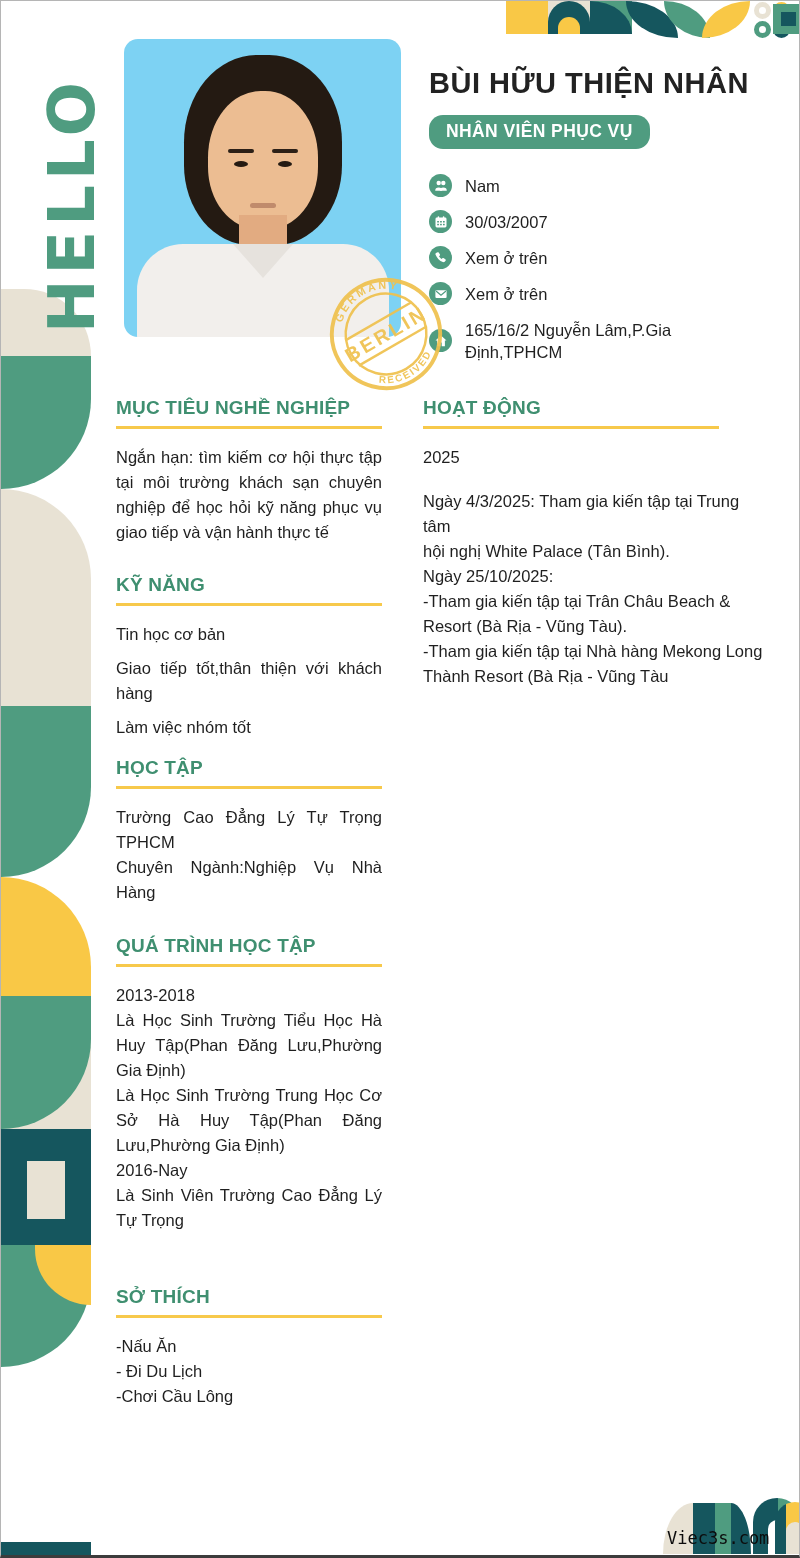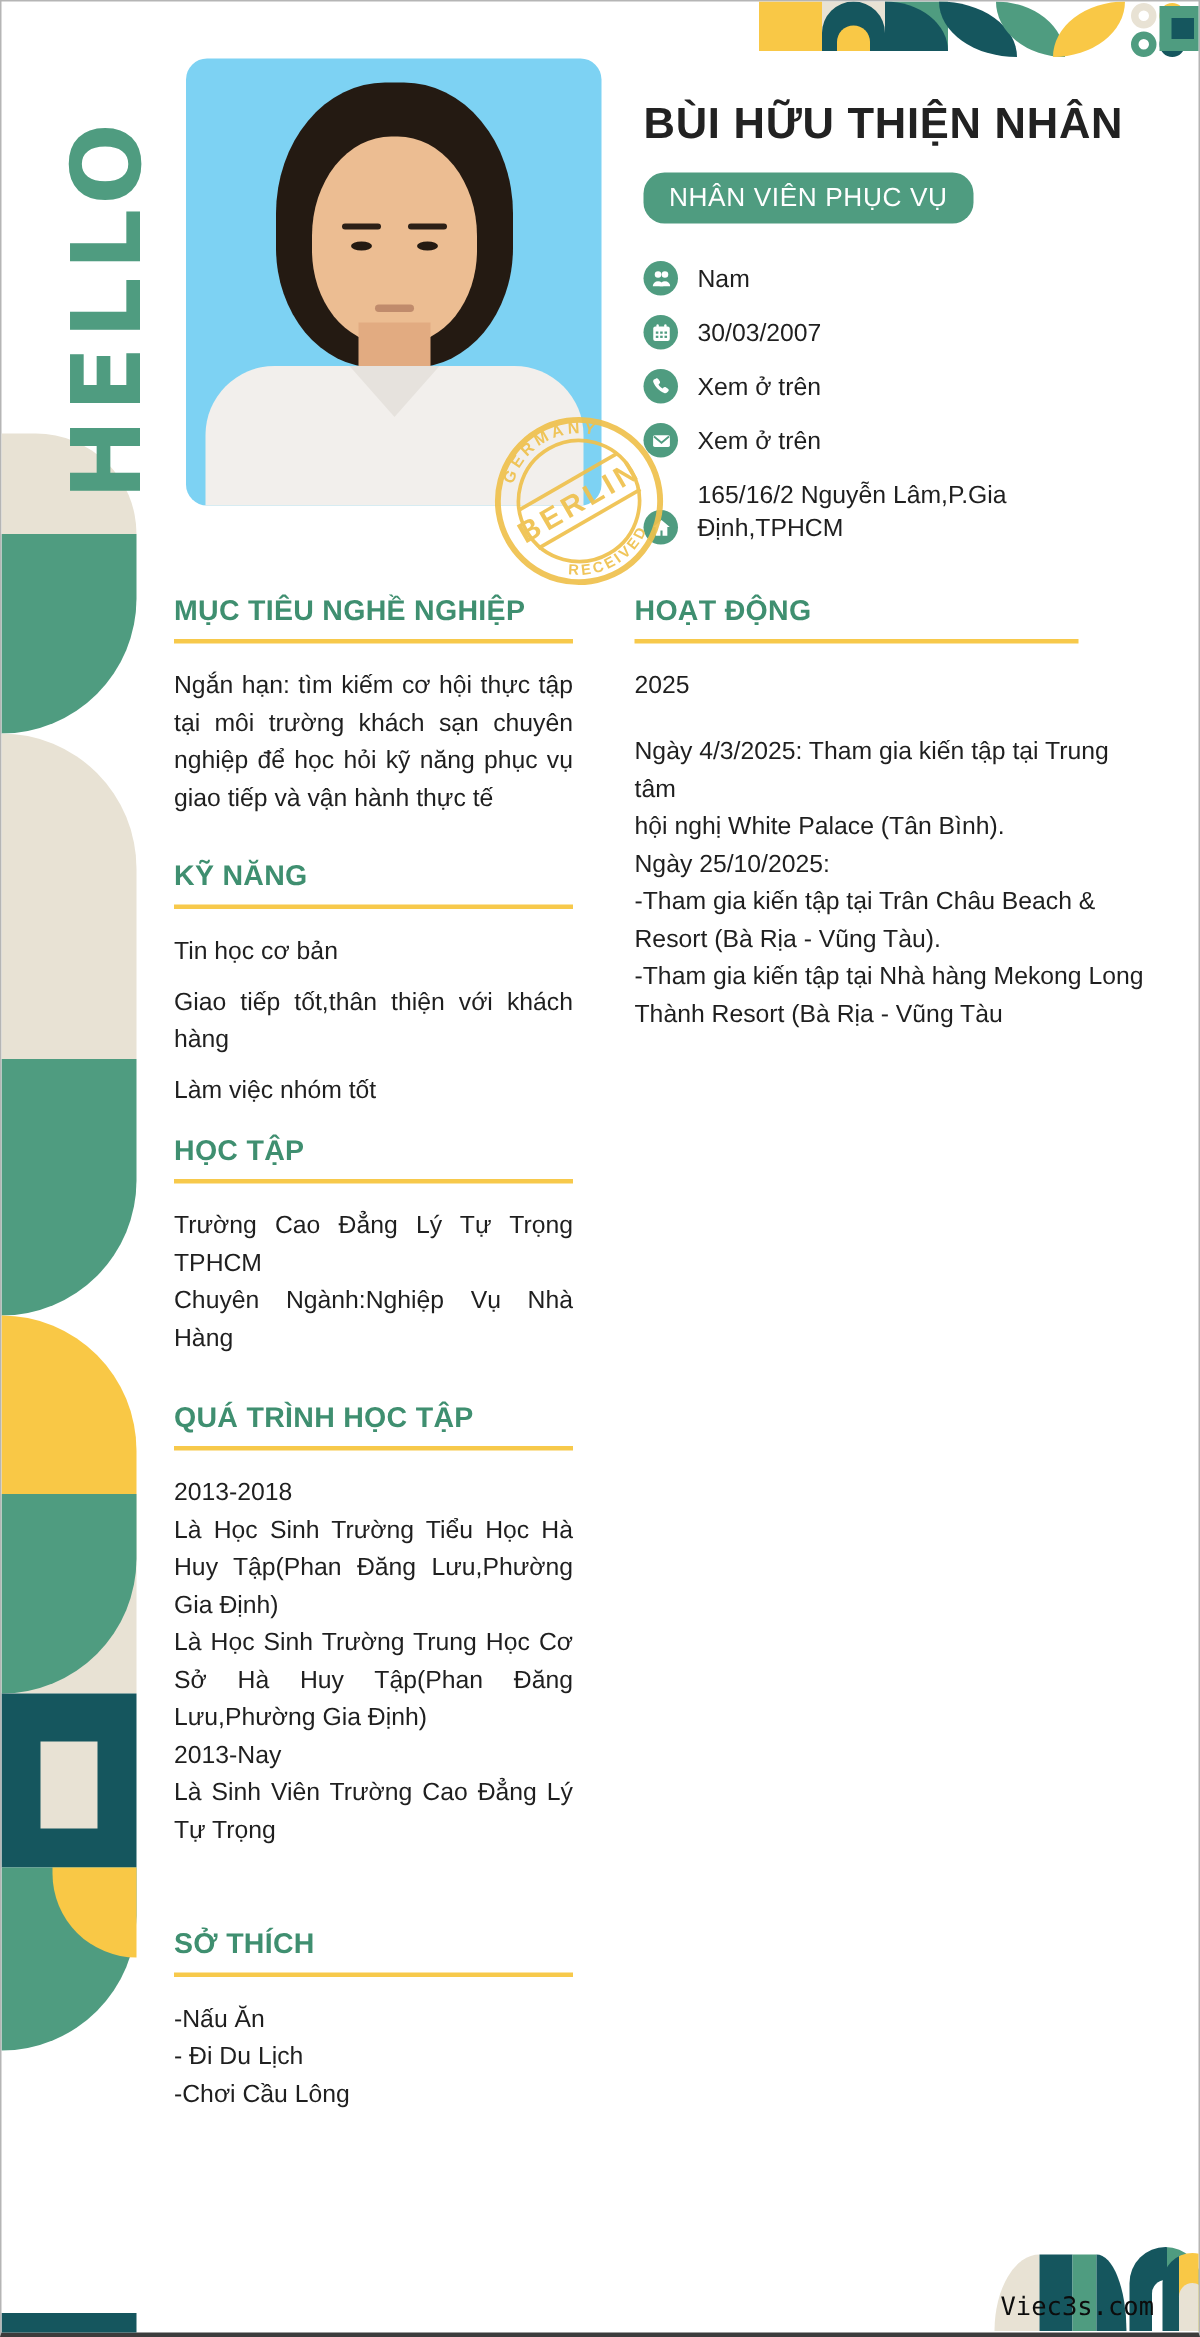--- a/index.html
+++ b/index.html
@@ -61,25 +61,25 @@
   .photo .collar{position:absolute;left:50%;transform:translateX(-50%);top:205px;width:0;height:0;
     border-left:30px solid transparent;border-right:30px solid transparent;border-top:34px solid #e6e2dd}
 
   
   .stamp{position:absolute;left:326px;top:274px;width:118px;height:118px;opacity:.92;z-index:5}
 
   
   .name{position:absolute;left:428px;top:66px;width:350px;font-size:29px;font-weight:800;
     letter-spacing:.5px;color:#222}
   .badge{position:absolute;left:428px;top:114px;background:var(--green);color:#fff;
-    font-size:17.5px;font-weight:400;letter-spacing:.4px;padding:6px 17px 7px;border-radius:14px}
+    font-size:17.5px;font-weight:700;letter-spacing:.4px;padding:6px 17px 7px;border-radius:14px}
 
   
   .contact{position:absolute;left:428px;top:173px;display:flex;flex-direction:column;gap:13px}
-  .crow{display:flex;align-items:flex-end;gap:13px}
+  .crow{display:flex;align-items:center;gap:13px}
   .ci{width:23px;height:23px;border-radius:50%;background:var(--green);flex:none;
     display:flex;align-items:center;justify-content:center}
   .crow span.t{font-size:16.5px;line-height:22px;max-width:300px;padding-top:1px}
 
   
   .colL{position:absolute;left:115px;top:396px;width:266px}
   .colR{position:absolute;left:422px;top:396px;width:344px}
   .sec-title{font-size:19px;font-weight:800;color:var(--heading);letter-spacing:.2px}
   .sec-line{height:3px;background:var(--underline);margin-top:7px}
   .colR .sec-line{width:296px}
@@ -276,21 +276,21 @@
       </div>
     </div>
 
     <div class="sec m-hist">
       <div class="sec-title">QUÁ TRÌNH HỌC TẬP</div>
       <div class="sec-line"></div>
       <div class="sec-body just">
         <div>2013-2018</div>
         <div>Là Học Sinh Trường Tiểu Học Hà Huy Tập(Phan Đăng Lưu,Phường Gia Định)</div>
         <div>Là Học Sinh Trường Trung Học Cơ Sở Hà Huy Tập(Phan Đăng Lưu,Phường Gia Định)</div>
-        <div>2013-Nay</div>
+        <div>2016-Nay</div>
         <div>Là Sinh Viên Trường Cao Đẳng Lý Tự Trọng</div>
       </div>
     </div>
 
     <div class="sec">
       <div class="sec-title">SỞ THÍCH</div>
       <div class="sec-line"></div>
       <div class="sec-body">
         <div>-Nấu Ăn</div>
         <div>- Đi Du Lịch</div>

